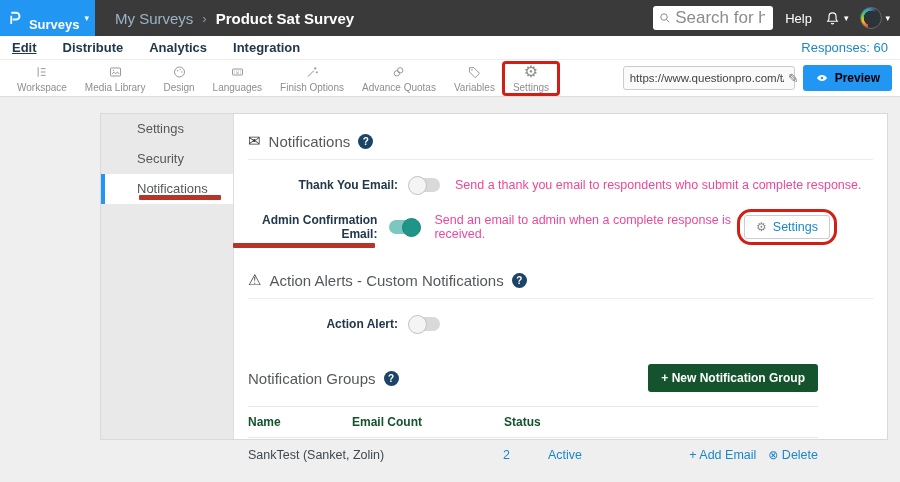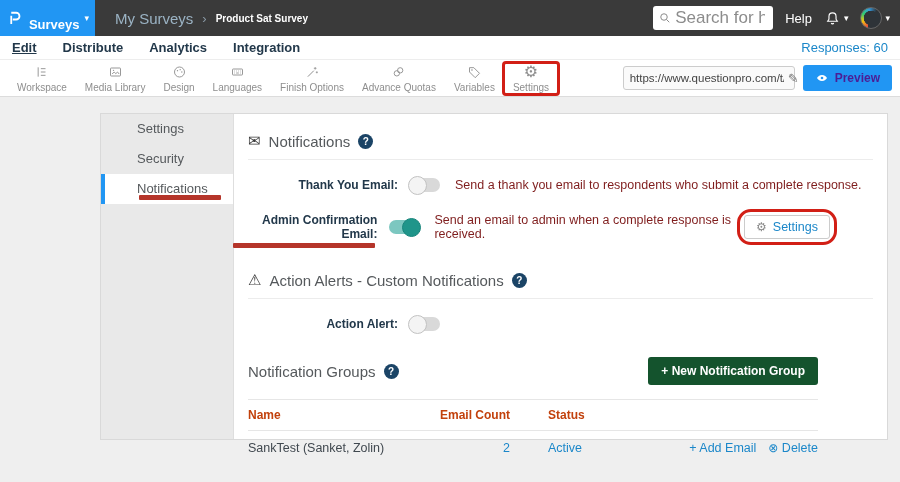--- a/index.html
+++ b/index.html
@@ -9,21 +9,21 @@
   
   .topbar { height:36px; background:#3a3a3a; display:flex; align-items:center; }
   .logo-block { width:95px; height:36px; background:#2196f3; display:flex;
     align-items:center; justify-content:center; gap:5px; cursor:pointer; }
   .logo-block svg { flex:0 0 auto; }
   .product-menu-label { color:#fff; font-size:13px; font-weight:600;margin-top:12px; }
   .caret { font-size:9px; color:#fff; }
   .breadcrumb { display:flex; align-items:center; gap:9px; margin-left:20px; }
   .bc-parent { color:#9bb3c4; font-size:15px; cursor:pointer; }
   .bc-sep { color:#8a9aa6; font-size:13px; }
-  .bc-current { color:#ffffff; font-size:10px; font-weight:600; }
+  .bc-current { color:#ffffff; font-size:15px; font-weight:600; }
   .topbar-right { margin-left:auto; display:flex; align-items:center; gap:12px; padding-right:10px; }
   .upgrade-btn { background:#f26a21; color:#fff; border:none; border-radius:3px;
     font-size:12.5px; font-weight:700; padding:6px 12px; cursor:pointer;
     font-family:"Liberation Sans", sans-serif; }
   .searchbox { background:#fff; border-radius:3px; width:120px; height:24px;
     display:flex; align-items:center; padding:0 6px; gap:4px; }
   .searchbox input { border:none; outline:none; width:90px; font-size:17px; color:#444;
     font-family:"Liberation Sans", sans-serif; }
   .searchbox input::placeholder { color:#8c8c8c; }
   .help-label { color:#fff; font-size:13px; cursor:pointer; }
@@ -50,21 +50,21 @@
   .tool-label { font-size:10px; color:#8e8e8e; white-space:nowrap; }
   .red-frame { position:absolute; top:1px; bottom:1px; left:-2px; right:-2px;
     border:3px solid #d21f16; border-radius:4px; pointer-events:none; }
   .toolbar-spacer { flex:1; }
   .url-field { width:172px; height:24px; background:#fafafa; border:1px solid #ccc;
     border-radius:3px; display:flex; align-items:center; padding:0 6px; gap:4px; margin-right:8px; }
   .url-field input { border:none; outline:none; background:transparent; flex:1;
     font-size:11.5px; color:#444; font-family:"Liberation Sans", sans-serif; }
   .pencil-icon { color:#777; font-size:13px; cursor:pointer; }
   .preview-btn { height:26px; background:#2196f3; border:none; border-radius:3px;
-    color:#4c1d95; font-size:12px; font-weight:600; padding:0 12px; display:flex;
+    color:#000000; font-size:12px; font-weight:600; padding:0 12px; display:flex;
     align-items:center; gap:6px; cursor:pointer; font-family:"Liberation Sans", sans-serif;text-align:center; }
 
   
   .content { padding:16px 0 0 100px; }
   .card { width:788px; height:327px; background:#fff; border:1px solid #d9d9d9; display:flex; }
   .side { width:133px; background:#e9e9e9; border-right:1px solid #dedede; }
   .side-item { height:30px; line-height:30px; padding-left:36px; font-size:13px;
     color:#55595c; cursor:pointer; position:relative; }
   .side-item.active { background:#fff; border-left:4px solid #2196f3; padding-left:32px; }
   .red-underline-side { position:absolute; left:34px; bottom:4px; width:82px; height:5px;
@@ -82,41 +82,41 @@
   .form-label { width:150px; text-align:right; font-size:12px; font-weight:700;
     color:#22384a; margin-right:12px; position:relative; }
   .red-underline-label { position:absolute; right:2px; bottom:-7px; width:142px; height:5px;
     background:#b5352a; border-radius:1px; pointer-events:none; }
   .toggle { width:30px; height:14px; border-radius:8px; background:#d9d9d9;
     position:relative; display:inline-block; margin-right:15px; cursor:pointer; flex:0 0 auto; }
   .toggle::after { content:""; position:absolute; width:17px; height:17px; border-radius:50%;
     background:#f4f4f4; border:1px solid #c2c2c2; top:-2px; left:-2px; }
   .toggle[data-state="on"] { background:#7cc7c0; }
   .toggle[data-state="on"]::after { background:#1f958a; border-color:#17857b; left:auto; right:-2px; }
-  .form-desc { font-size:12.5px; color:#7f1d1d; }
+  .form-desc { font-size:12.5px; color:#ec4899; }
 
   .red-ring { border:3px solid #d21f16; border-radius:14px; padding:3px 4px;
     margin-left:auto; margin-right:36px; display:inline-block; }
   .mini-settings-btn { background:#fff; border:1px solid #ccc; border-radius:3px;
     padding:4px 11px; display:flex; align-items:center; gap:6px; cursor:pointer;
     font-family:"Liberation Sans", sans-serif; }
   .mini-gear { color:#8a8a8a; font-size:12px; line-height:12px; }
   .mini-settings-label { color:#1b87c9; font-size:12.5px; }
 
   .sec2 { margin-top:26px; }
-  .sec3 { margin-top:22px; width:570px; }
+  .sec3 { margin-top:29px; width:570px; }
   .groups-head { display:flex; align-items:center; gap:8px; }
   .new-group-btn { margin-left:auto; background:#14532d; border:none; border-radius:3px;
     color:#fff; font-size:12px; font-weight:700; padding:7px 13px; cursor:pointer;
     font-family:"Liberation Sans", sans-serif; }
 
   .gtable { margin-top:14px; width:100%; }
   .g-row { display:flex; align-items:center; }
   .g-head { border-top:1px solid #e6e6e6; border-bottom:1px solid #e6e6e6;
-    font-size:12px; font-weight:700; color:#c2410c; padding:8px 0; }
+    font-size:12px; font-weight:700; color:#14532d; padding:8px 0;gap:44px; }
   .g-data { font-size:12.5px; color:#40484f; padding:10px 0; }
   .t-name { flex:1; }
   .t-count { width:70px; text-align:right; }
   .t-status { width:128px; padding-left:38px; }
   .t-actions { width:180px; text-align:right; display:flex; justify-content:flex-end; gap:12px; }
   .link { color:#1b87c9; cursor:pointer; }
   .del-icon { font-size:12px; }
 </style>
 </head>
 <body>

